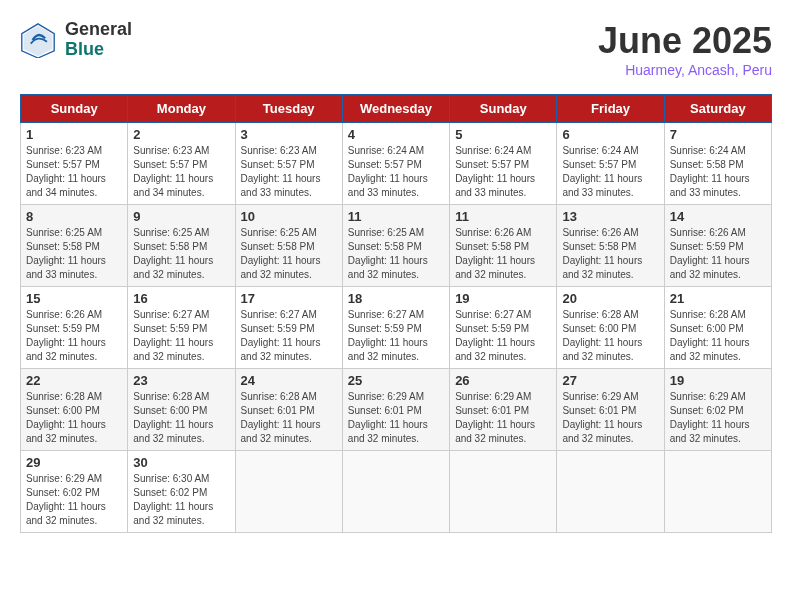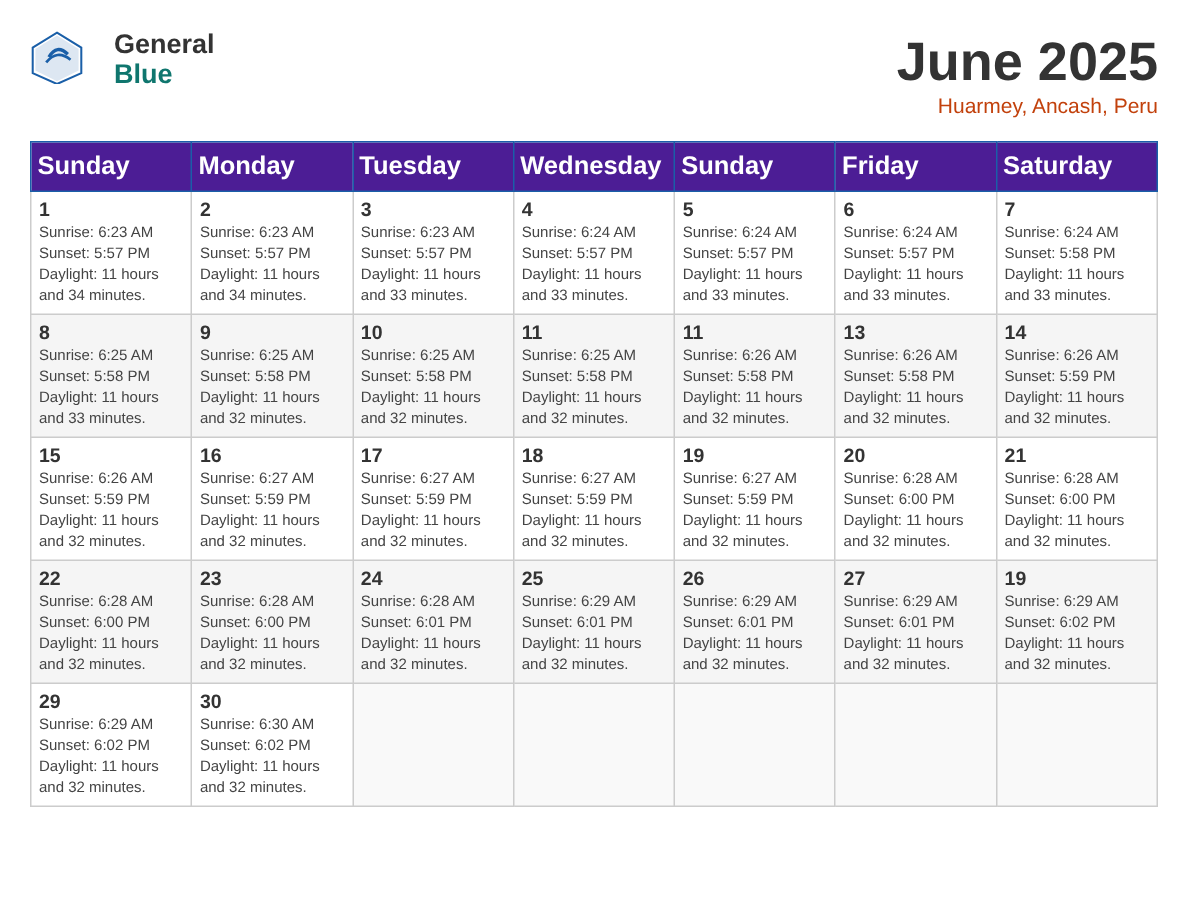--- a/index.html
+++ b/index.html
@@ -11,22 +11,22 @@
       padding: 20px;
     }
     .header {
       display: flex;
       justify-content: space-between;
       align-items: flex-start;
       margin-bottom: 16px;
     }
     .logo {
       display: flex;
-      align-items: flex-start;
-      gap: 20px;
+      align-items: center;
+      gap: 9px;
     }
     .logo-text {
       font-size: 18px;
       font-weight: bold;
       line-height: 1.1;
     }
     .logo-general { color: #333; }
     .logo-blue { color: #0f766e; }
     .logo-icon {
       width: 36px;
@@ -35,33 +35,33 @@
     .title-block {
       text-align: right;
     }
     .month-title {
       font-size: 36px;
       font-weight: bold;
       color: #333;
     }
     .location {
       font-size: 14px;
-      color: #c2410c;
+      color: #8b5cf6;
     }
     .calendar {
       width: 100%;
       border-collapse: collapse;
       font-size: 11px;
     }
     .calendar th {
-      background-color: #4c1d95;
+      background-color: #b91c1c;
       color: #fff;
       padding: 6px 4px;
-      text-align: left;
-      font-size: 17px;
+      text-align: center;
+      font-size: 13px;
       font-weight: bold;
       border: 1px solid #1a5fa8;
     }
     .calendar td {
       border: 1px solid #ccc;
       vertical-align: top;
       padding: 4px 5px;
       width: calc(100% / 7);
       min-height: 80px;
       background: #fff;

